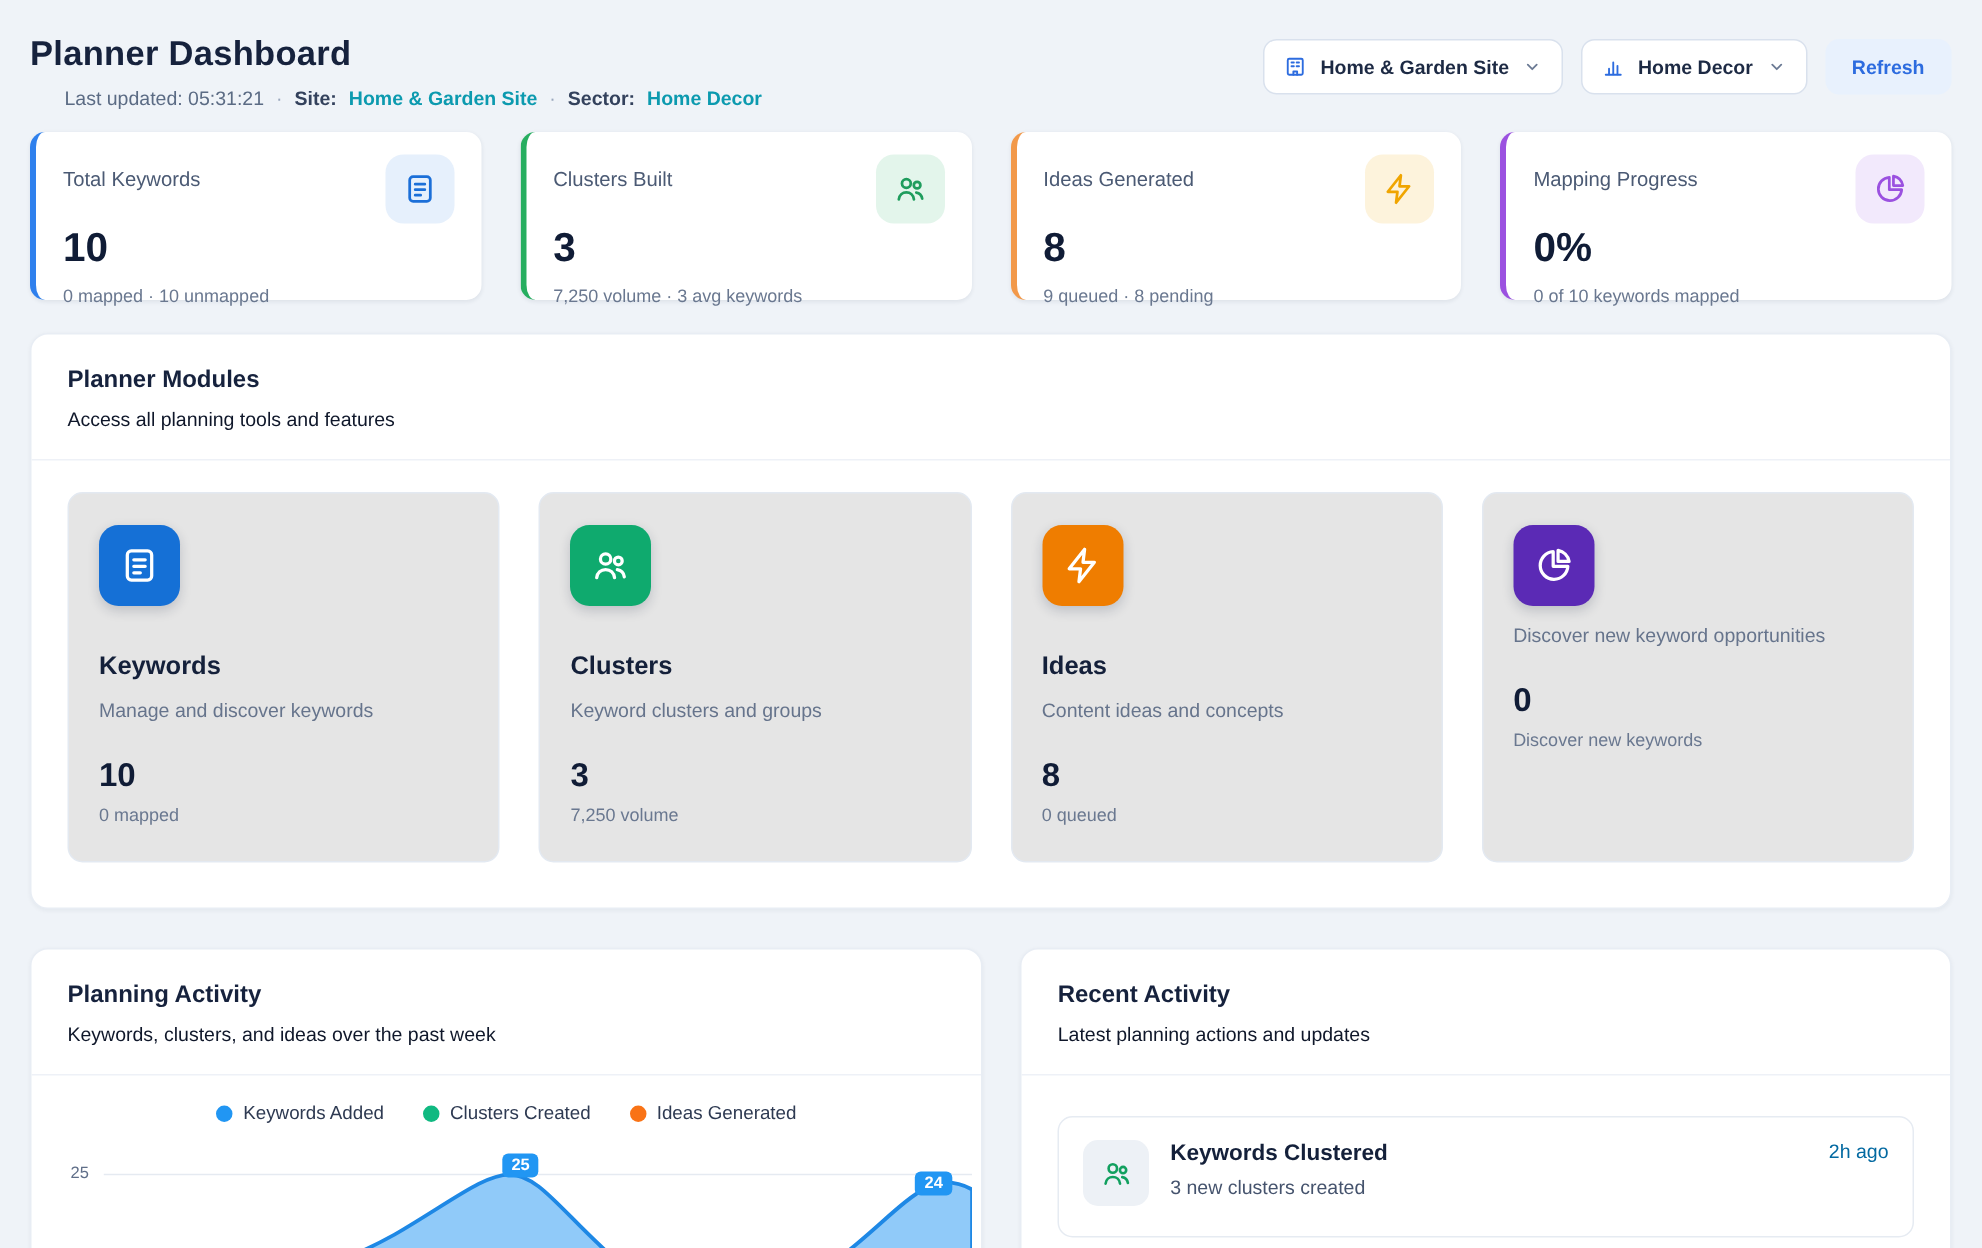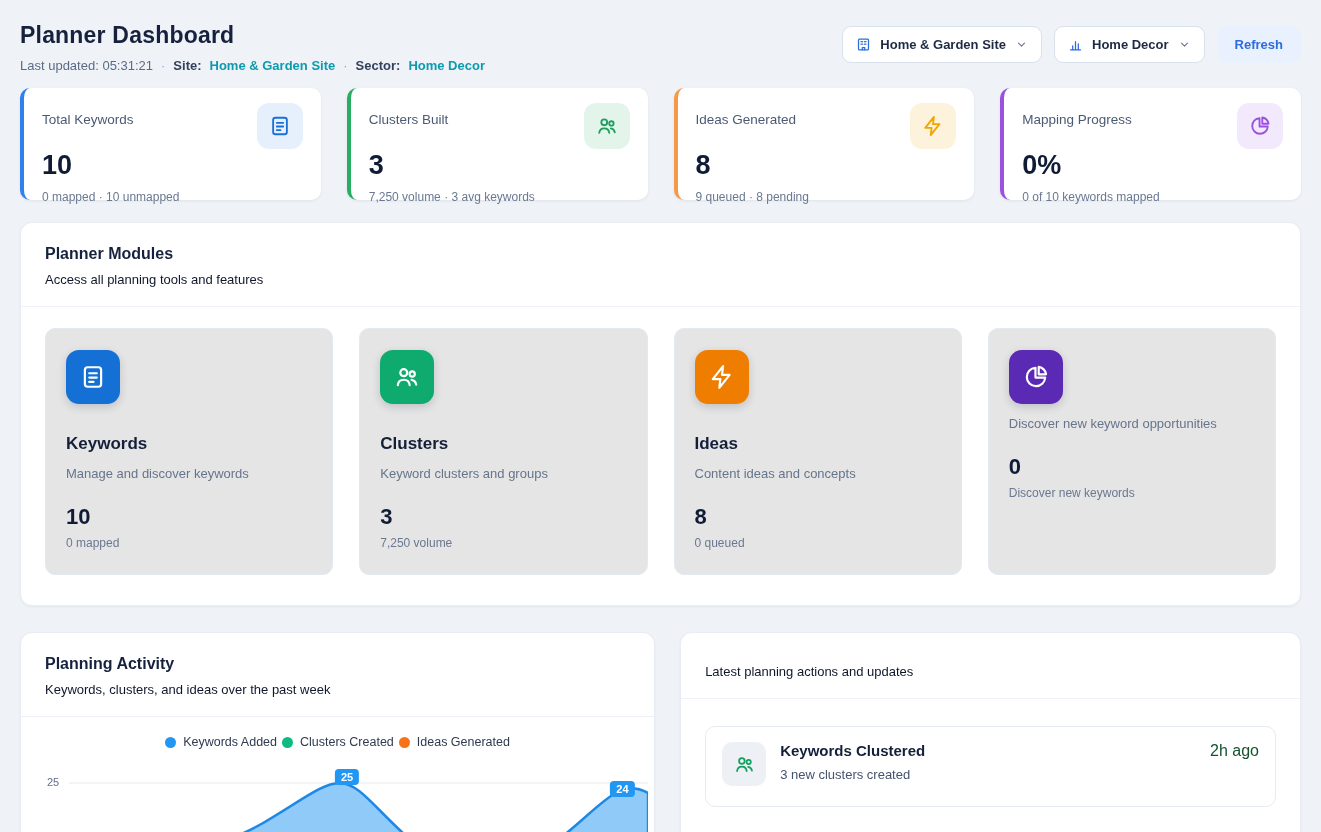--- a/index.html
+++ b/index.html
@@ -8,21 +8,21 @@
     background:#eff3f8;
     font-family:"Liberation Sans", sans-serif;
     color:#16223d;
     overflow:hidden;
   }
   .page { padding:22px 20px 0; }
 
   
   .topbar { display:flex; justify-content:space-between; align-items:flex-start; }
   .page-title { font-size:23px; font-weight:800; color:#16223d; letter-spacing:.2px; }
-  .meta { margin-top:9px; font-size:13px; color:#5b6b84; display:flex; gap:8px; align-items:flex-start; }
+  .meta { margin-top:9px; font-size:13px; color:#5b6b84; display:flex; gap:8px; align-items:flex-start;margin-left:23px; }
   .meta .label { color:#33415c; font-weight:700; }
   .meta a { color:#0c9aaf; font-weight:700; text-decoration:none; cursor:pointer; }
   .sep { color:#9aa7bd; }
   .controls { display:flex; gap:12px; margin-top:4px; }
   .select-btn {
     display:flex; align-items:center; gap:9px; background:#fff;
     border:1px solid #d9e1ed; border-radius:9px; padding:0 13px; height:37px;
     font-family:"Liberation Sans",sans-serif; font-size:13px; font-weight:700; color:#1d2a44; cursor:pointer;
   }
   .select-btn .btn-icon { color:#2d6cdf; display:flex; }
@@ -61,21 +61,21 @@
   .module-icon svg { width:26px; height:26px; }
   .module-title { margin-top:30px; font-size:17px; font-weight:800; color:#14203a; }
   .module-desc { margin-top:12px; font-size:13px; color:#66748c; }
   .module-value { margin-top:23px; font-size:22px; font-weight:800; color:#101c36; }
   .module-detail { margin-top:6px; font-size:12px; color:#6a7890; }
 
   
   .bottom { display:grid; grid-template-columns:1.023fr 1fr; gap:25px; margin-top:26px; }
   .bottom .panel { margin-top:0; min-height:240px; }
 
-  .legend { display:flex; justify-content:center; gap:5px; padding-top:18px;text-align:right; }
+  .legend { display:flex; justify-content:center; gap:26px; padding-top:18px;text-align:right; }
   .legend-item { display:flex; align-items:center; gap:7px; font-size:12.5px; color:#2e3a52; cursor:pointer; }
   .legend-dot { width:11px; height:11px; border-radius:50%; }
 
   .chart-wrap { position:relative; height:130px; margin-top:12px; }
   .y-tick { position:absolute; left:26px; top:15px; font-size:11px; color:#5f6e88; }
   .chart-svg { position:absolute; left:48px; top:0; height:130px; width:calc(100% - 54px); }
   .point-badge {
     position:absolute; background:#2196f3; color:#fff; font-size:11px; font-weight:700;
     padding:2px 6px; border-radius:4px; transform:translateX(-50%);
   }
@@ -83,21 +83,21 @@
   .badge-2 { left:95%; top:20px; }
 
   
   .activity-list { padding:27px 24px; }
   .activity-item { display:flex; gap:14px; border:1px solid #e6ebf2; border-radius:10px; padding:15px 16px 20px; background:#fff; }
   .activity-icon { width:44px; height:44px; border-radius:10px; background:#edf1f6; color:#12a05f; display:flex; align-items:center; justify-content:center; flex:none; }
   .activity-icon svg { width:21px; height:21px; }
   .activity-body { flex:1; }
   .activity-top { display:flex; justify-content:space-between; align-items:flex-start; }
   .activity-title { font-size:15px; font-weight:800; color:#14203a; }
-  .activity-time { font-size:16px; color:#14532d; }
+  .activity-time { font-size:13px; color:#0369a1; }
   .activity-desc { font-size:13px; color:#45536d; margin-top:7px; }
 </style>
 </head>
 <body>
 
 <div class="page">
 
   <div class="topbar">
     <div>
       <h1 class="page-title">Planner Dashboard</h1>
@@ -305,20 +305,21 @@
                    C 520 25, 530 28, 537 32
                    L 537 130 L 0 130 Z" fill="rgba(33,150,243,0.50)" stroke="#1e88e5" stroke-width="2.5"></path>
         </svg>
         <span class="point-badge badge-1">25</span>
         <span class="point-badge badge-2">24</span>
       </div>
     </div>
 
     <div class="panel">
       <div class="panel-head">
+        <div class="panel-title">Recent Activity</div>
         <div class="panel-sub">Latest planning actions and updates</div>
       </div>
       <div class="panel-divider"></div>
 
       <div class="activity-list">
         <div class="activity-item">
           <div class="activity-icon">
             <svg viewBox="0 0 24 24" fill="none" stroke="currentColor" stroke-width="2" stroke-linecap="round" stroke-linejoin="round">
                 <circle cx="9" cy="8" r="3.2"></circle>
                 <path d="M3.5 19.5c.4-3 2.6-5 5.5-5s5.1 2 5.5 5"></path>

